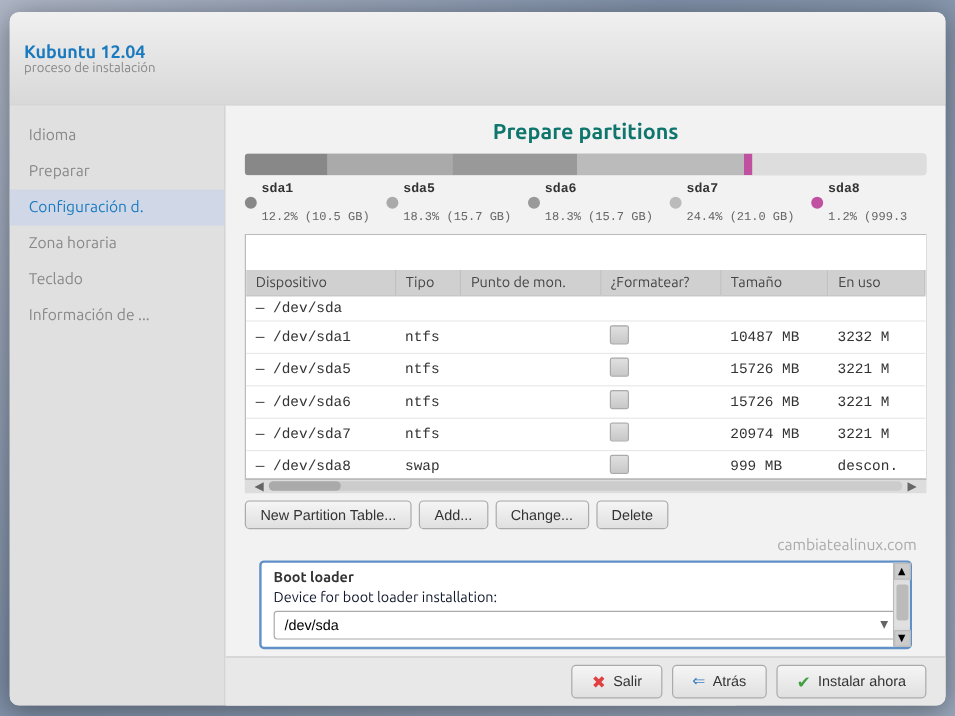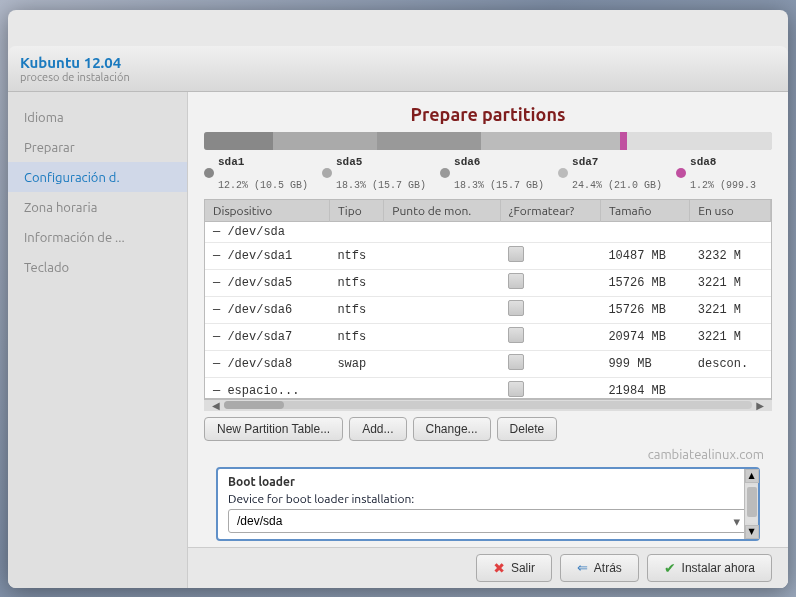--- a/index.html
+++ b/index.html
@@ -19,24 +19,23 @@
       height: 578px;
       background: #e8e8e8;
       border-radius: 8px;
       box-shadow: 0 4px 24px rgba(0,0,0,0.4);
       display: flex;
       flex-direction: column;
       overflow: hidden;
     }
     .title-bar {
       background: linear-gradient(180deg, #f0f0f0 0%, #d8d8d8 100%);
-      padding: 8px 12px;
+      padding: 24px 12px;
       border-bottom: 1px solid #bbb;
       border-radius: 8px 8px 0 0;
-      margin-top: 36px;
     }
     .title-bar .app-name {
       color: #1a7abf;
       font-weight: bold;
       font-size: 15px;
     }
     .title-bar .subtitle {
       color: #888;
       font-size: 11px;
     }
@@ -67,21 +66,21 @@
       background: #f2f2f2;
       display: flex;
       flex-direction: column;
       overflow: hidden;
     }
     .main-header {
       padding: 12px 16px 8px;
       text-align: center;
     }
     .main-header h1 {
-      color: #7f1d1d;
+      color: #0f766e;
       font-size: 18px;
       font-weight: bold;
     }
     .partition-bar-section {
       padding: 0 16px 8px;
     }
     .partition-bar {
       height: 18px;
       background: #ccc;
       border-radius: 3px;
@@ -129,20 +128,21 @@
       border: 1px solid #bbb;
       background: white;
       flex: 1;
       overflow-y: auto;
       overflow-x: hidden;
     }
     table {
       width: 100%;
       border-collapse: collapse;
       font-size: 12px;
+      margin-top: 29px;
     }
     thead tr {
       background: #d0d0d0;
       border-bottom: 1px solid #bbb;
     }
     thead th {
       padding: 4px 8px;
       text-align: left;
       font-weight: normal;
       color: #444;
@@ -336,22 +336,22 @@
     <div class="subtitle">proceso de instalación</div>
   </div>
 
   <div class="content">
 
     <div class="sidebar">
       <div class="sidebar-item">Idioma</div>
       <div class="sidebar-item">Preparar</div>
       <div class="sidebar-item active">Configuración d.</div>
       <div class="sidebar-item">Zona horaria</div>
+      <div class="sidebar-item">Teclado</div>
       <div class="sidebar-item">Información de ...</div>
-      <div class="sidebar-item">Teclado</div>
     </div>
 
     <div class="main">
       <div class="main-header">
         <h1>Prepare partitions</h1>
       </div>
 
       <div class="partition-bar-section">
         <div class="partition-bar">
           <div class="seg-sda1"></div>

